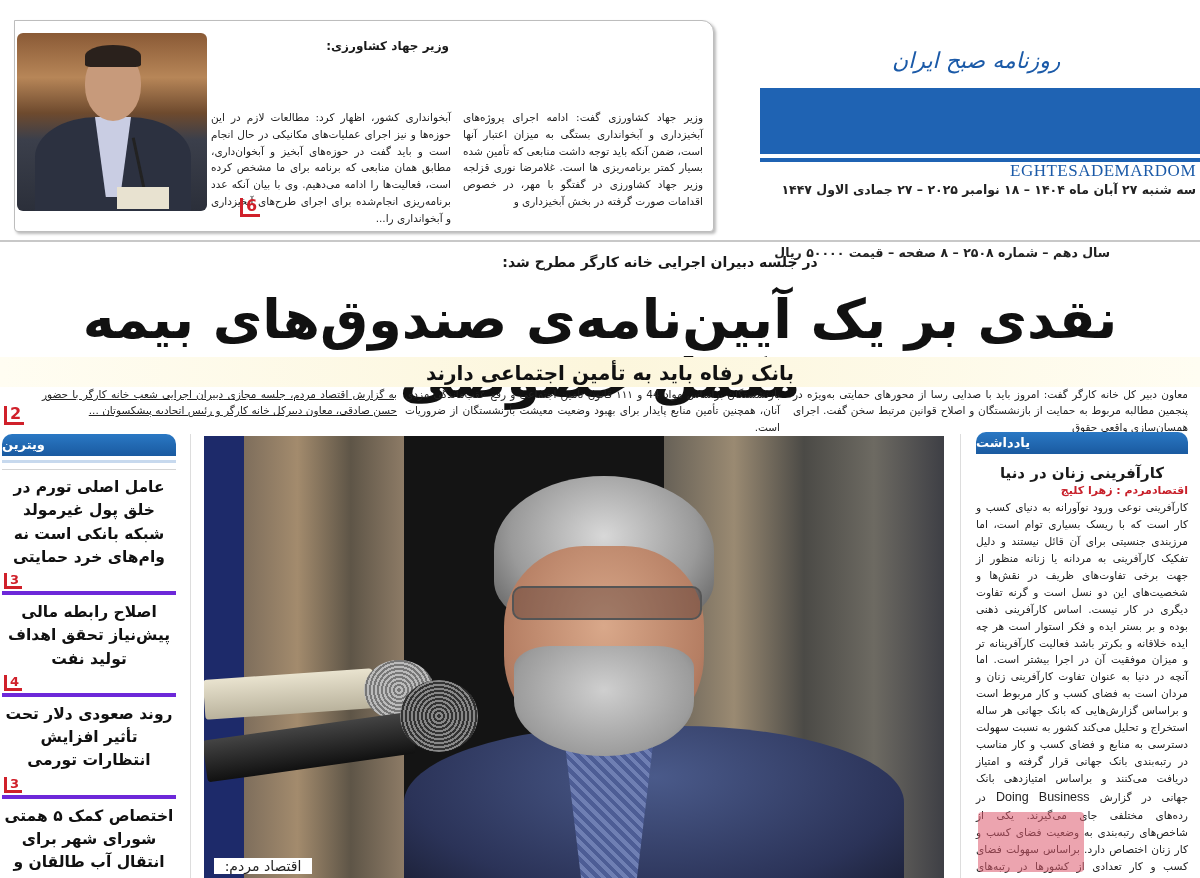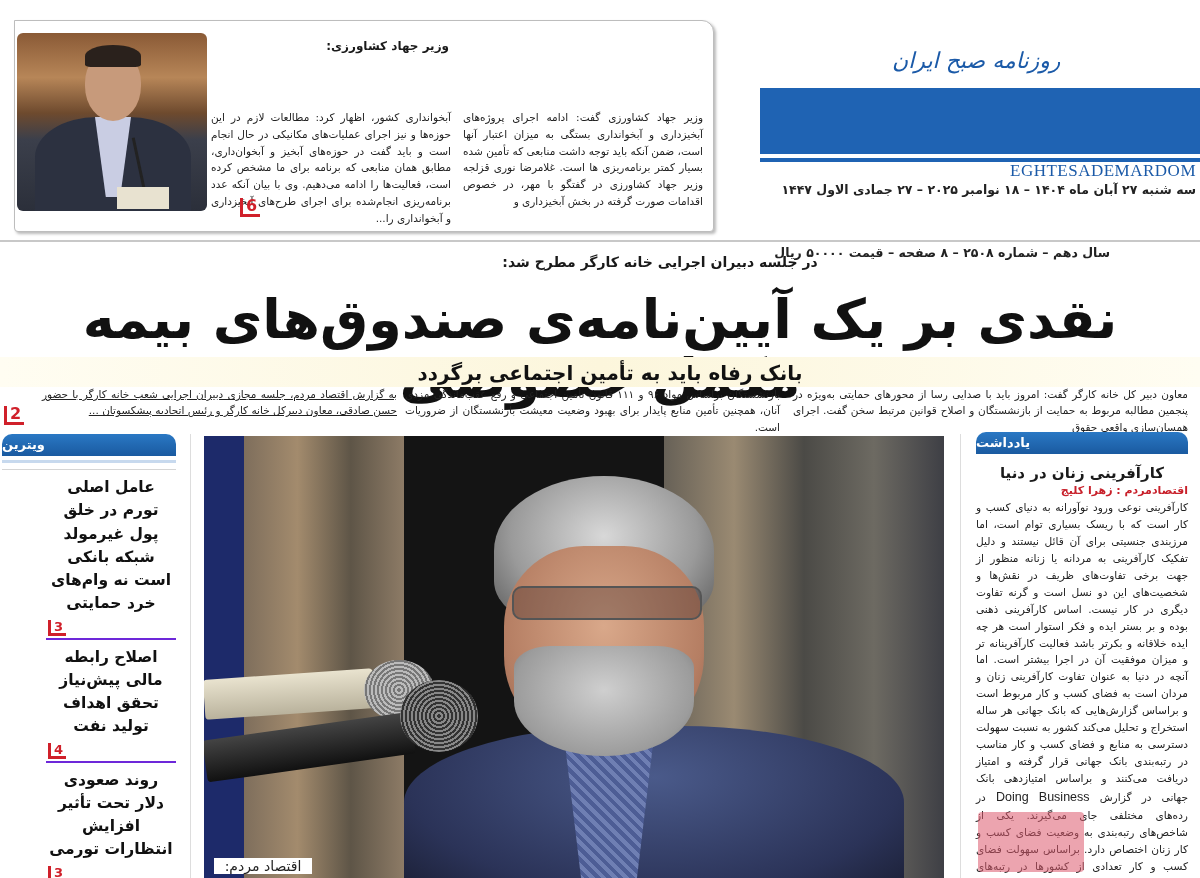--- a/index.html
+++ b/index.html
@@ -44,21 +44,21 @@
   .lead-col.c1 { right: 12px; width: 395px; }
   .lead-col.c2 { right: 420px; width: 375px; }
   .lead-col.c3 { right: 803px; width: 355px; text-decoration: underline; }
   .lead-ref { position: absolute; left: 4px; top: 404px; }
 
   
   .vitrine { position: absolute; left: 2px; top: 434px; width: 174px; height: 444px; }
   .tab-header { height: 22px; border-radius: 10px 10px 0 0; background: linear-gradient(180deg, #2a78c4, #1a5aa0); color: #fff; text-align: left; font-size: 13px; font-weight: bold; line-height: 22px; }
   .tab-rule { height: 3px; background: #c7d9ee; margin-top: 4px; }
   .tab-rule2 { height: 1px; background: #d5d5d5; margin-top: 6px; }
-  .vitrine .item { border-bottom: 2px solid #6d28d9; padding: 6px 2px 2px 2px; position: relative; margin-left: 44px; }
+  .vitrine .item { border-bottom: 4px solid #6d28d9; padding: 6px 2px 2px 2px; position: relative; }
   .vitrine .item .title { font-size: 15.5px; font-weight: bold; line-height: 1.5; text-align: center; color: #111; }
   .vitrine .item .page-ref { font-size: 13px; margin-top: -2px; }
   .vitrine .item .ref-wrap { text-align: left; direction: ltr; }
 
   
   .main-photo { position: absolute; left: 204px; top: 436px; width: 740px; height: 442px; overflow: hidden; background: #1f2440; }
   .main-photo .bg-left { position: absolute; left: 0; top: 0; width: 40px; height: 442px; background: #1d2a6a; }
   .main-photo .bg-curtain { position: absolute; left: 40px; top: 0; width: 160px; height: 442px; background: linear-gradient(90deg, #7e6e5c, #a38b6d, #5e5547, #8d7b66); }
   .main-photo .bg-dark { position: absolute; left: 200px; top: 0; width: 260px; height: 442px; background: #141414; }
   .main-photo .bg-right { position: absolute; left: 460px; top: 0; width: 280px; height: 442px; background: linear-gradient(90deg, #676157, #9a8a72, #4b4a46, #6d6a62, #3e3f45); }
@@ -109,23 +109,23 @@
   <div class="col l">آبخوانداری کشور، اظهار کرد: مطالعات لازم در این حوزه‌ها و نیز اجرای عملیات‌های مکانیکی در حال انجام است و باید گفت در حوزه‌های آبخیز و آبخوان‌داری، مطابق همان منابعی که برنامه برای ما مشخص کرده است، فعالیت‌ها را ادامه می‌دهیم. وی با بیان آنکه عدد برنامه‌ریزی انجام‌شده برای اجرای طرح‌های آبخیزداری و آبخوانداری را...</div>
   <div class="col r">وزیر جهاد کشاورزی گفت: ادامه اجرای پروژه‌های آبخیزداری و آبخوانداری بستگی به میزان اعتبار آنها است، ضمن آنکه باید توجه داشت منابعی که تأمین شده بسیار کمتر برنامه‌ریزی ها است. غلامرضا نوری قزلجه وزیر جهاد کشاورزی در گفتگو با مهر، در خصوص اقدامات صورت گرفته در بخش آبخیزداری و</div>
   <div class="ref"><span class="page-ref">6</span></div>
 </div>
 
 <div class="divider"></div>
 
 <div class="lead-kicker">در جلسه دبیران اجرایی خانه کارگر مطرح شد:</div>
 <div class="lead-headline">نقدی بر یک آیین‌نامه‌ی صندوق‌های بیمه مکمل خصوصی</div>
 <div class="lead-sub-band"></div>
-<div class="lead-sub">بانک رفاه باید به تأمین اجتماعی برگردد</div>
+<div class="lead-sub">بانک رفاه باید به تأمین اجتماعی دارند</div>
 <div class="lead-col c1">معاون دبیر کل خانه کارگر گفت: امروز باید با صدایی رسا از محورهای حمایتی به‌ویژه در پنجمین مطالبه مربوط به حمایت از بازنشستگان و اصلاح قوانین مرتبط سخن گفت. اجرای همسان‌سازی واقعی حقوق</div>
-<div class="lead-col c2">بازنشستگان براساس مواد ۹۶ و ۱۱۱ قانون تأمین اجتماعی و رفع عقب‌ماندگی مزدی آنان، همچنین تأمین منابع پایدار برای بهبود وضعیت معیشت بازنشستگان از ضروریات است.</div>
+<div class="lead-col c2">بازنشستگان براساس مواد 44 و ۱۱۱ قانون تأمین اجتماعی و رفع عقب‌ماندگی مزدی آنان، همچنین تأمین منابع پایدار برای بهبود وضعیت معیشت بازنشستگان از ضروریات است.</div>
 <div class="lead-col c3">به گزارش اقتصاد مردم، جلسه مجازی دبیران اجرایی شعب خانه کارگر با حضور حسن صادقی، معاون دبیرکل خانه کارگر و رئیس اتحادیه پیشکسوتان ...</div>
 <div class="lead-ref"><span class="page-ref">2</span></div>
 
 <div class="vitrine">
   <div class="tab-header">ویترین</div>
   <div class="tab-rule"></div>
   <div class="tab-rule2"></div>
   <div class="item">
     <div class="title">عامل اصلی تورم در خلق پول غیرمولد شبکه بانکی است نه وام‌های خرد حمایتی</div>
     <div class="ref-wrap"><span class="page-ref">3</span></div>

